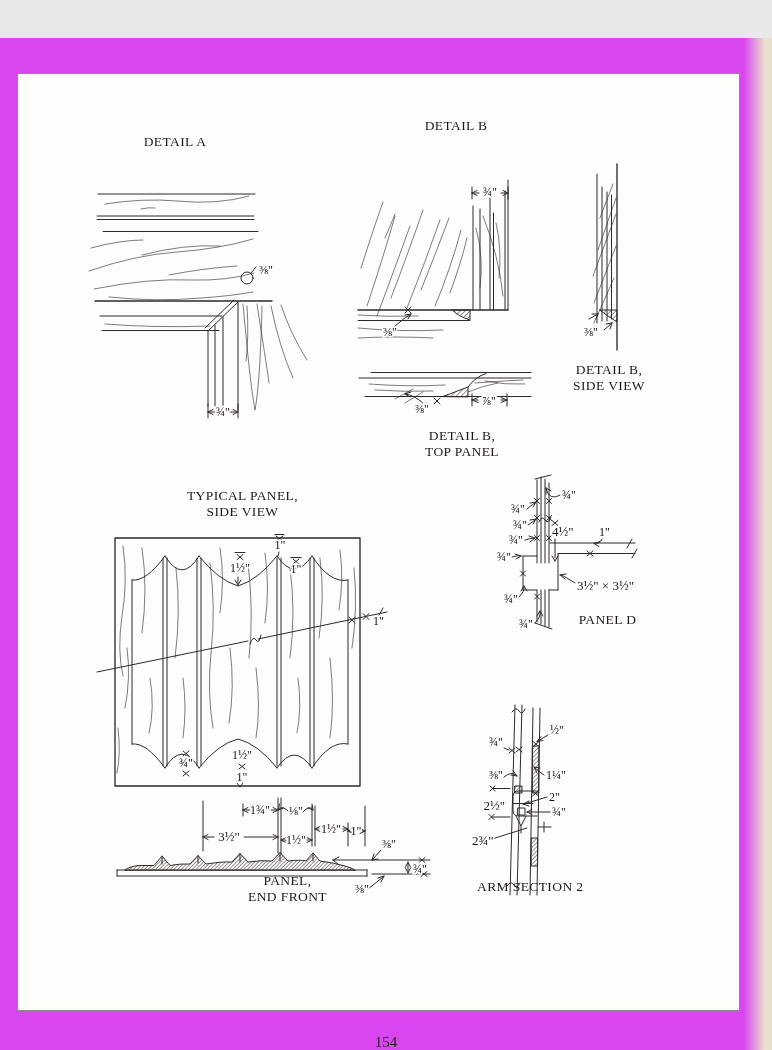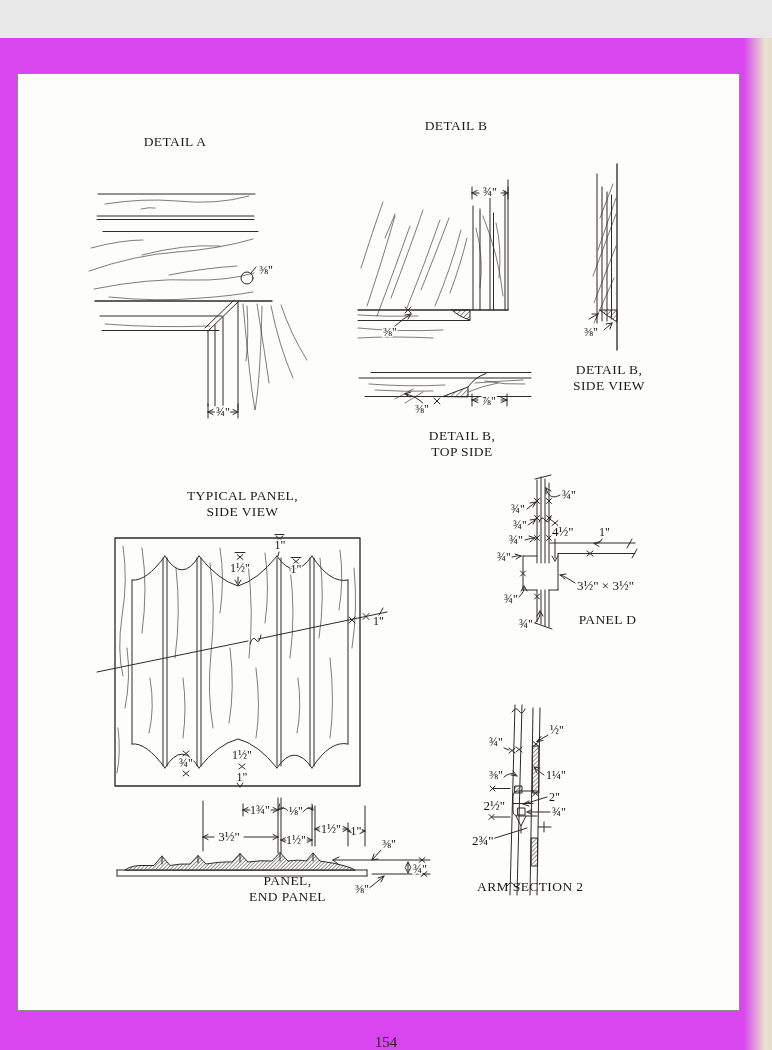--- a/index.html
+++ b/index.html
@@ -32,30 +32,30 @@
   <div class="edge-shade"></div>
 
   <div class="caption" style="left:115px;top:96px;width:120px">DETAIL A</div>
   <div class="caption" style="left:396px;top:80px;width:120px">DETAIL B</div>
   <div class="caption" style="left:548px;top:324px;width:122px">
     <div>DETAIL B,</div>
     <div>SIDE VIEW</div>
   </div>
   <div class="caption" style="left:400px;top:390px;width:124px">
     <div>DETAIL B,</div>
-    <div>TOP SIDE</div>
+    <div>TOP PANEL</div>
   </div>
   <div class="caption" style="left:160px;top:450px;width:165px">
     <div>TYPICAL PANEL,</div>
     <div>SIDE VIEW</div>
   </div>
   <div class="caption" style="left:565px;top:574px;width:85px">PANEL D</div>
   <div class="caption" style="left:215px;top:835px;width:145px">
     <div>PANEL,</div>
-    <div>END PANEL</div>
+    <div>END FRONT</div>
   </div>
   <div class="caption left" style="left:477px;top:841px;width:170px">ARM SECTION 2</div>
 
   <svg style="left:85px;top:140px" width="220" height="250" viewBox="0 0 220 250">
     <g>
       <path d="M13,16 H170"></path>
       <path class="grain" d="M20,26 q38,-6 72,-3 q40,4 72,-5"></path>
       <path class="grain" d="M56,31 q8,-2 14,-1"></path>
       <path d="M12,38 H169"></path>
         <path d="M12,41.5 H169"></path>

